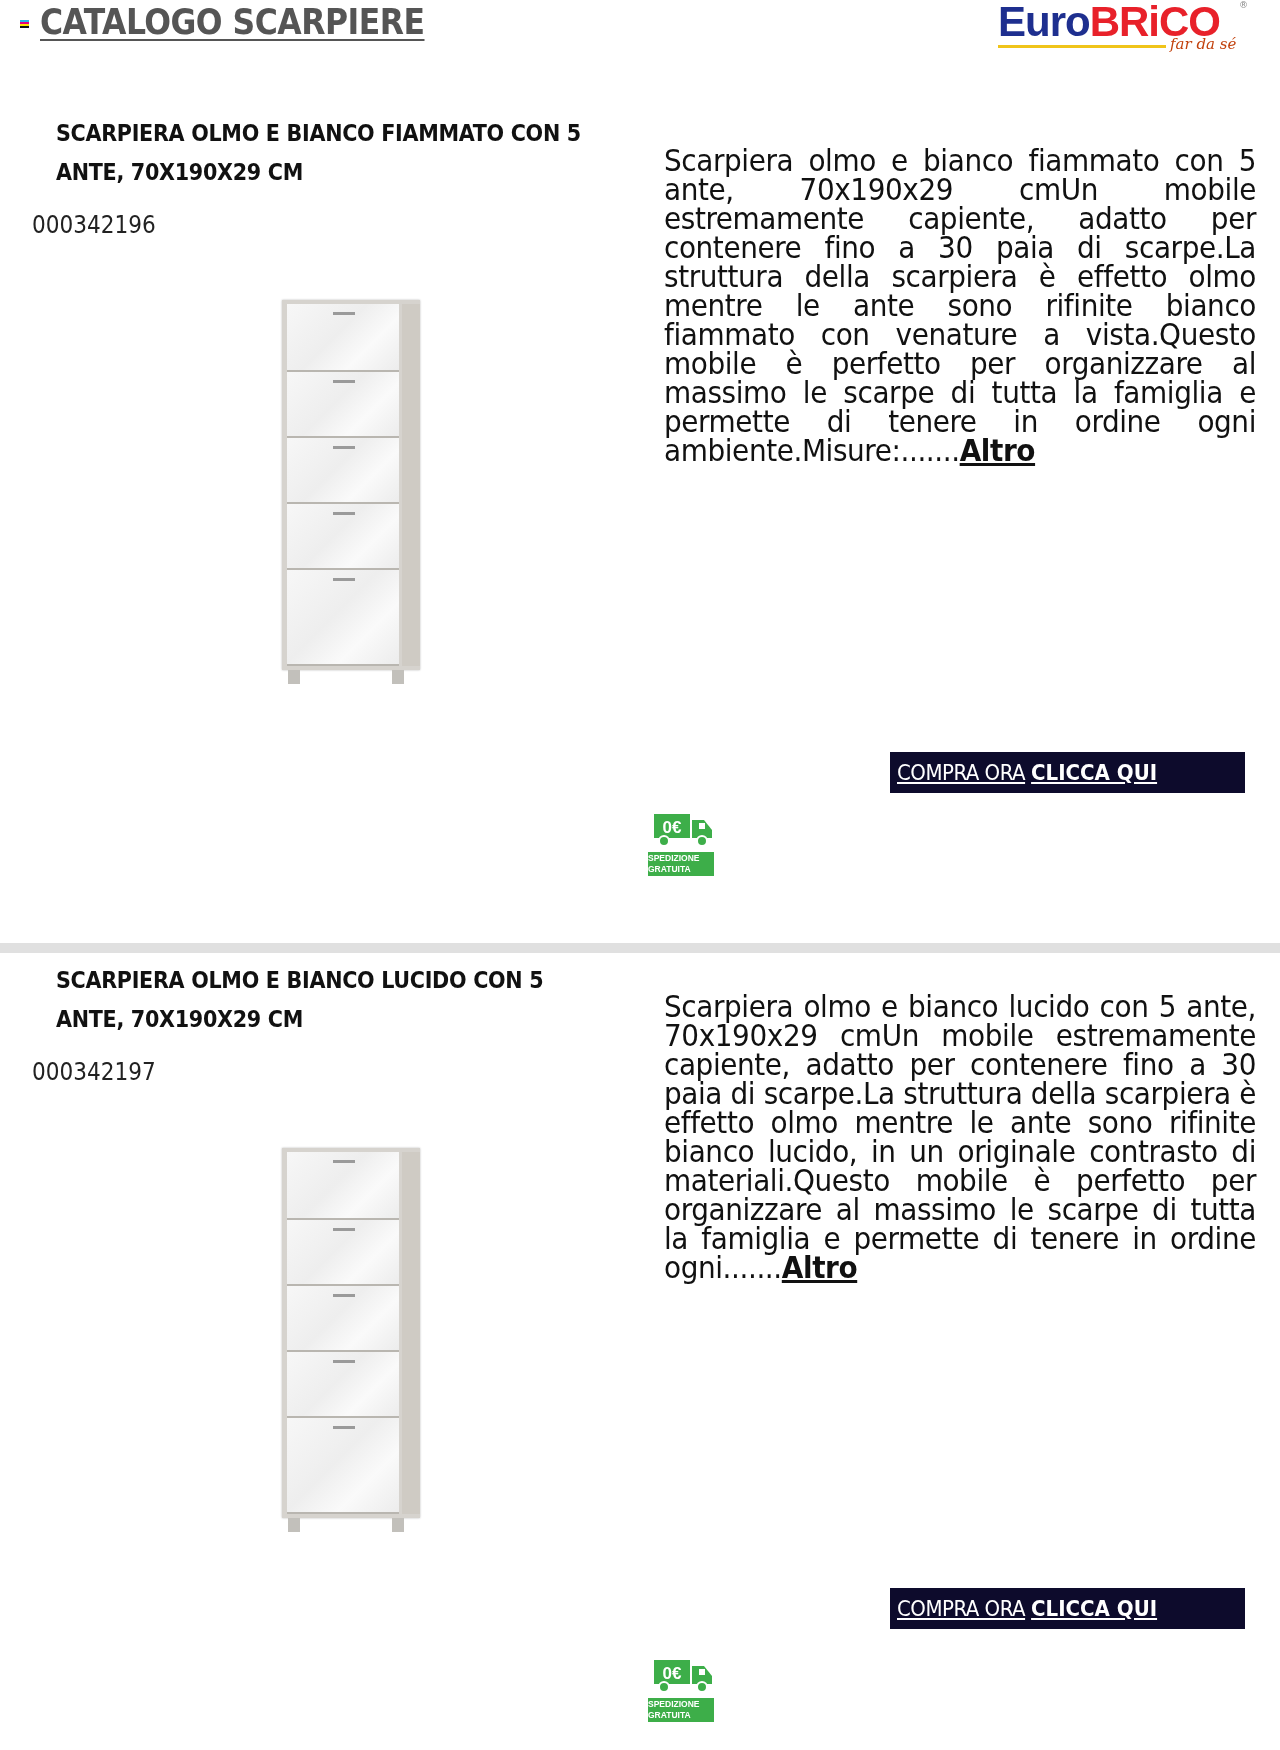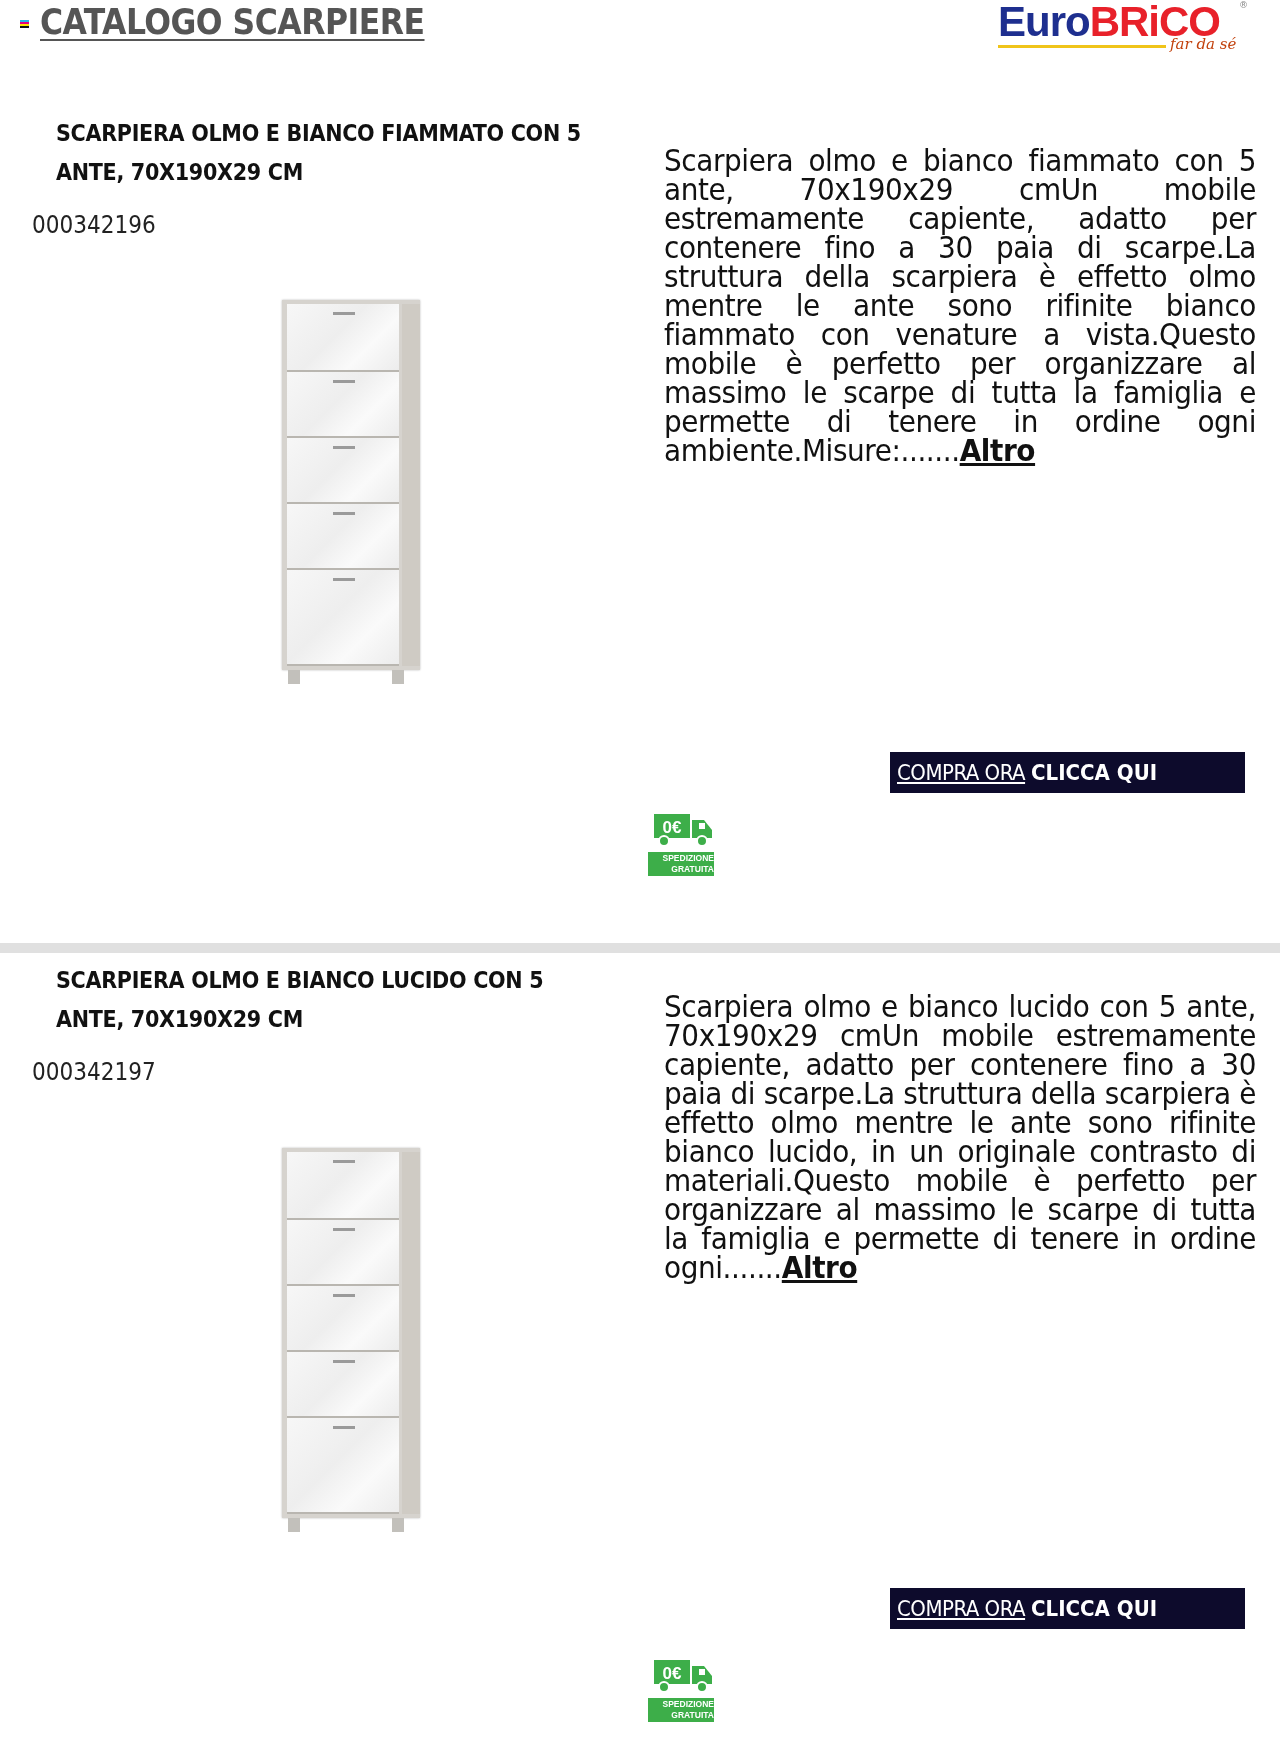--- a/index.html
+++ b/index.html
@@ -34,28 +34,28 @@
   .cab { position:absolute; left:272px; width:160px; height:400px; }
   .cab-body { position:absolute; left:10px; top:0; width:138px; height:370px; background:#d6d3ce; box-shadow:0 0 2px #bbb; }
   .cab-side { position:absolute; right:0; top:4px; width:18px; height:362px; background:#cfcbc4; }
   .cab-door { position:absolute; left:5px; width:112px; background:linear-gradient(135deg,#f7f7f7 0%,#eeeeee 45%,#fafafa 70%,#ececec 100%); border-bottom:2px solid #b9b6b0; }
   .cab-handle { position:absolute; left:46px; top:8px; width:22px; height:3px; background:#9a9a9a; }
   .cab-foot { position:absolute; top:370px; width:12px; height:14px; background:#c2c0bb; }
 
   
   .ship { position:absolute; left:648px; width:66px; height:70px; }
   .ship-truck { position:absolute; left:6px; top:0; width:60px; height:36px; }
-  .ship-label { position:absolute; left:0; top:40px; width:66px; height:24px; background:#3dae49; color:#fff; font-size:8.5px; line-height:11px; text-align:right; font-weight:bold; font-family:"Liberation Sans",sans-serif; padding-top:1px; box-sizing:border-box; }
+  .ship-label { position:absolute; left:0; top:40px; width:66px; height:24px; background:#3dae49; color:#fff; font-size:8.5px; line-height:11px; text-align:left; font-weight:bold; font-family:"Liberation Sans",sans-serif; padding-top:1px; box-sizing:border-box; }
 
   
   .buy { position:absolute; left:890px; width:355px; }
   .buy-head { height:41px; background:#0d0b2c; color:#fff; font-size:22px; line-height:41px; padding-left:7px;
               font-family:"DejaVu Sans Condensed","DejaVu Sans",sans-serif; font-stretch:condensed; white-space:nowrap; }
   .buy-compra { text-decoration:underline; font-weight:normal; letter-spacing:-0.5px; cursor:pointer; }
-  .buy-clicca { font-weight:bold; margin-left:6px; cursor:pointer; }
+  .buy-clicca { text-decoration:underline; font-weight:bold; margin-left:6px; cursor:pointer; }
   .buy-price { background:#f4b823; text-align:center; font-size:50px; font-weight:bold; color:#111; padding-top:14px; box-sizing:border-box;
                font-family:"DejaVu Sans Condensed","DejaVu Sans",sans-serif; font-stretch:condensed; }
 
   .divider { position:absolute; left:0; top:943px; width:1280px; height:10px; background:#e0e0e0; }
 </style>
 </head>
 <body>
 
 <div class="abs cmyk">
   <span style="background:#29b6e8"></span>

